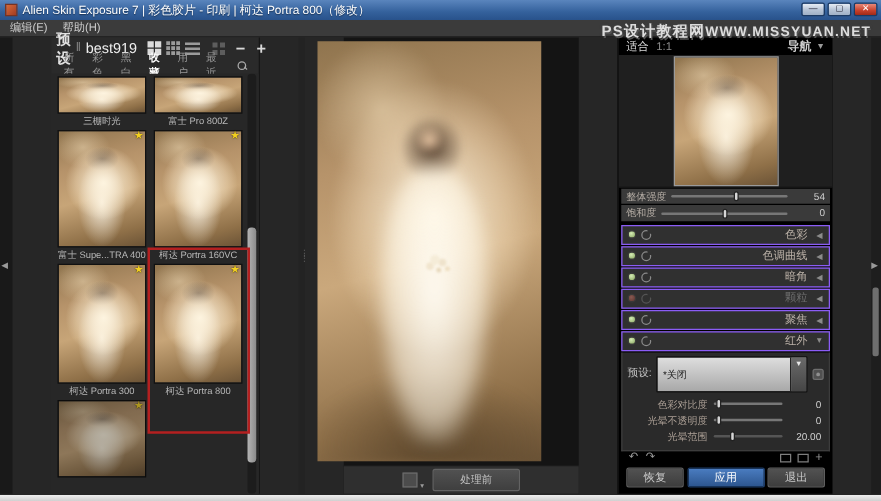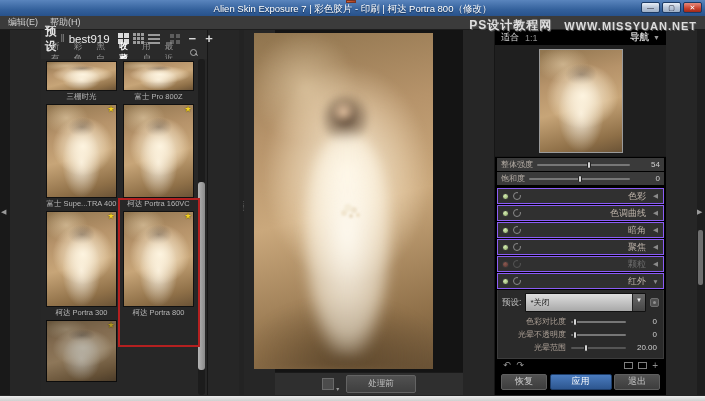--- a/index.html
+++ b/index.html
@@ -4,21 +4,21 @@
 <style>
   * { margin:0; padding:0; box-sizing:border-box; }
   html,body { width:705px; height:401px; overflow:hidden; background:#d9d9d9;
     font-family:"Liberation Sans","DejaVu Sans",sans-serif; }
   .screen { position:relative; width:705px; height:401px; background:#e6e6e6; }
   .app { position:absolute; left:0; top:0; width:705px; height:396px; background:#262626;
     box-shadow:0 2px 3px rgba(0,0,0,.4); }
 
   
   .titlebar { position:relative; height:16px; background:linear-gradient(#5a85bd,#34619c 60%,#28528b);
-    display:flex; align-items:center; padding:0 16px;flex-direction:column; }
+    display:flex; align-items:center; padding:0 4px; }
   .app-icon { width:10px; height:10px; background:linear-gradient(135deg,#d86a3a,#a23c22); border:1px solid #732; margin-right:4px; }
   .title-text { color:#fff; font-size:9.5px; text-shadow:0 1px 1px rgba(0,0,0,.5); white-space:nowrap; }
   .win-controls { position:absolute; right:3px; top:2px; display:flex; gap:2px; }
   .win-btn { width:19px; height:11px; border:1px solid #1c3least; border:1px solid #1c3a63; border-radius:2px;
     background:linear-gradient(#e8eef6,#b9c6d8 50%,#9fb0c6); color:#223; font-size:7px; line-height:9px; text-align:center; }
   .win-btn.close { background:linear-gradient(#e98a7a,#c8412c 60%,#a02a18); color:#fff; }
 
   
   .menubar { height:14px; background:#3b3b3b; border-bottom:1px solid #1d1d1d; display:flex; align-items:center; gap:12px; padding:0 8px; }
   .menu-item { color:#cfcfcf; font-size:9px; }
@@ -88,21 +88,21 @@
   .fig-bouquet { position:absolute; left:50%; top:51%; width:8px; height:8px; border-radius:50%;
     background:#f5ecd8; filter:blur(1px);
     box-shadow:6px 2px 0 -1px #efe3cc, -4px 5px 0 -1px #f1e5ce, 3px 8px 0 -2px #e8d9bd, 10px 7px 0 -2px #efe0c4; }
   .canvas-bottom { position:absolute; left:0; right:0; bottom:0; height:23px; background:#2f2f2f;
     border-top:1px solid #1a1a1a; display:flex; align-items:center; justify-content:center; gap:7px; }
   .before-swatch { position:relative; width:12px; height:12px; background:#4c4c4c; border:1px solid #6a6a6a; }
   .before-caret { color:#9a9a9a; font-size:6px; margin-left:-5px; margin-top:8px; }
   .before-btn { background:linear-gradient(#515151,#3f3f3f); border:1px solid #636363; border-radius:2px;
     color:#c3c3c3; font-size:8.5px; padding:2px 21px; }
 
-  .watermark { position:absolute; top:17px; right:8px; z-index:20; display:flex; gap:12px; align-items:center;
+  .watermark { position:absolute; top:17px; right:8px; z-index:20; display:flex; gap:0; align-items:center;
     color:rgba(255,255,255,.82); font-weight:bold; letter-spacing:1px;
     text-shadow:0 0 2px #444, 1px 1px 0 #555; }
   .wm-site { font-size:12px; } .wm-url { font-size:11px; }
 
   
   .right-panel { width:172px; background:#000000; border-left:1px solid #161616; display:flex; flex-direction:column; }
   .rp-header { height:15px; display:flex; align-items:center; padding:0 6px; }
   .fit-label { color:#d8d8d8; font-size:9px; }
   .zoom-label { color:#8c8c8c; font-size:9px; margin-left:6px; }
   .nav-label { margin-left:auto; color:#cfcfcf; font-size:9.5px; font-weight:bold; }
@@ -125,21 +125,21 @@
   .reset-ring { position:relative; width:8px; height:8px; border:1.4px solid #8a8a8a; border-radius:50%; }
   .reset-ring::after { content:""; position:absolute; right:-2px; top:-2px; width:4px; height:4px; background:#303030; }
   .section-label { margin-left:auto; color:#bdb3a9; font-size:9px; }
   .section-arrow { color:#8a8a8a; font-size:6.5px; margin-left:2px; width:7px; text-align:center; }
   .section-row.disabled .section-label { color:#6d6d6d; }
   .section-row.disabled .reset-ring { opacity:.4; }
 
   .ir-panel { margin:0 2px; background:#2a2a2a; border:1px solid #3c3c3c; border-top:none; padding:3px 4px 4px 4px; }
   .ir-preset-row { display:flex; align-items:center; gap:4px; margin-bottom:3px; }
   .ir-preset-label { color:#c0c0c0; font-size:8.5px; }
-  .ir-select { flex:1; height:19px; display:flex; align-items:center; background:linear-gradient(#dedede,#a8a8a8); border:1px solid #111; border-radius:1px; }
+  .ir-select { flex:1; height:29px; display:flex; align-items:center; background:linear-gradient(#dedede,#a8a8a8); border:1px solid #111; border-radius:1px; }
   .ir-select-value { flex:1; color:#1d1d1d; font-size:8px; padding-left:4px; }
   .ir-select-btn { width:13px; height:100%; background:linear-gradient(#6a6a6a,#454545); color:#e8e8e8; font-size:6px; text-align:center; line-height:12px; border-left:1px solid #222; }
   .ir-opts { width:9px; height:9px; border-radius:2px; background:#505050; border:1px solid #6e6e6e; position:relative; }
   .ir-opts::after { content:""; position:absolute; left:2px; top:2px; width:3px; height:3px; background:#8f8f8f; border-radius:50%; }
   .ir-slider { height:13px; display:flex; align-items:center; gap:5px; padding:0 2px; }
   .ir-label { width:62px; text-align:right; color:#ab9f95; font-size:8px; white-space:nowrap; }
   .ir-value { width:26px; text-align:right; color:#cfcfcf; font-size:8px; }
 
   .rp-toolbar { margin-top:auto; height:13px; display:flex; align-items:center; padding:0 8px; gap:6px; }
   .tb-icon { color:#9a9a9a; font-size:9px; line-height:9px; font-family:"DejaVu Sans",sans-serif; }
@@ -337,30 +337,30 @@
             <span class="reset-ring"></span>
             <span class="section-label">色调曲线</span>
             <span class="section-arrow">◀</span>
           </div>
           <div class="section-row">
             <span class="dot"></span>
             <span class="reset-ring"></span>
             <span class="section-label">暗角</span>
             <span class="section-arrow">◀</span>
           </div>
+          <div class="section-row disabled">
+            <span class="dot off"></span>
+            <span class="reset-ring"></span>
+            <span class="section-label">颗粒</span>
+            <span class="section-arrow">◀</span>
+          </div>
           <div class="section-row">
             <span class="dot"></span>
             <span class="reset-ring"></span>
             <span class="section-label">聚焦</span>
-            <span class="section-arrow">◀</span>
-          </div>
-          <div class="section-row disabled">
-            <span class="dot off"></span>
-            <span class="reset-ring"></span>
-            <span class="section-label">颗粒</span>
             <span class="section-arrow">◀</span>
           </div>
           <div class="section-row">
             <span class="dot"></span>
             <span class="reset-ring"></span>
             <span class="section-label">红外</span>
             <span class="section-arrow">▼</span>
           </div>
 
           <div class="ir-panel">

